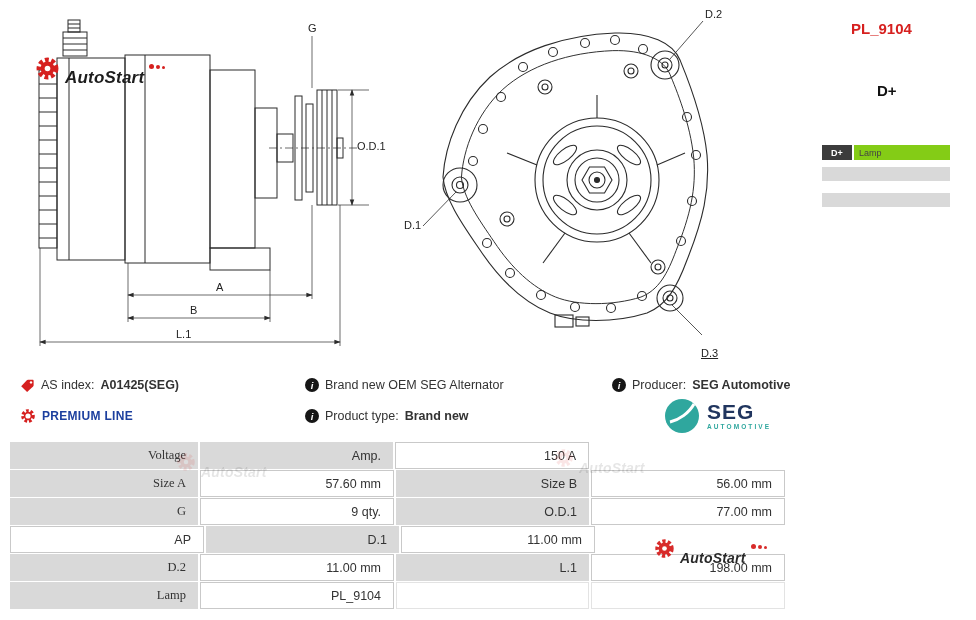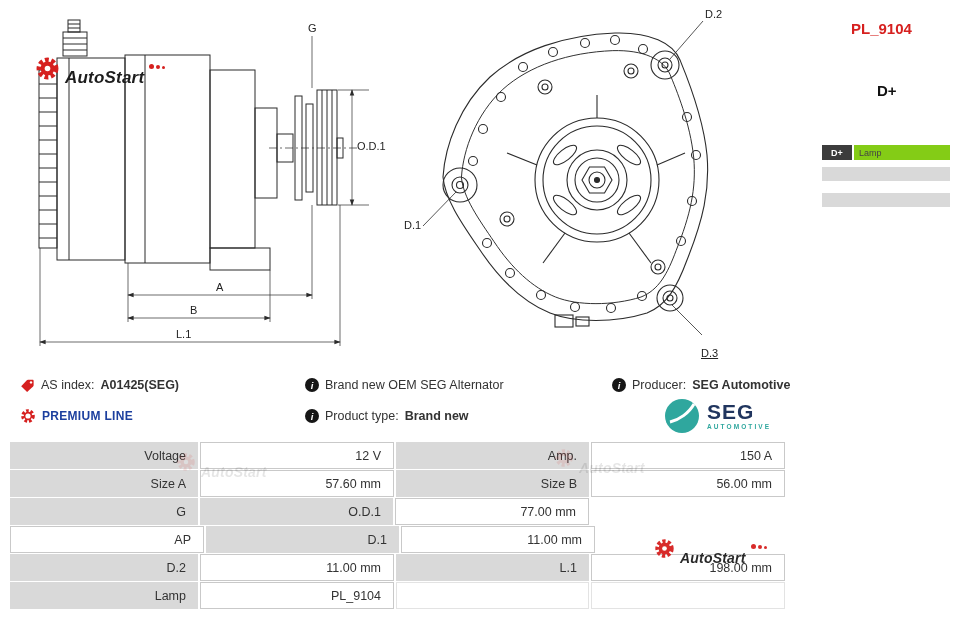--- a/index.html
+++ b/index.html
@@ -49,21 +49,21 @@
 
   
   .seg-logo { position:absolute; left:664px; top:398px; display:flex; align-items:center; gap:7px; }
   .seg-name { font-size:21px; font-weight:bold; color:#20355e; line-height:20px; letter-spacing:1px; }
   .seg-sub { font-size:6.5px; letter-spacing:2.1px; color:#2fa79e; font-weight:bold; margin-top:1px; }
 
   
   .spec-table { position:absolute; left:10px; top:442px; width:776px; z-index:2; }
   .spec-row { display:flex; height:27px; margin-bottom:1px; }
   .cell { display:flex; align-items:center; justify-content:flex-end; padding-right:12px; margin-right:2px; font-size:12.5px; color:#333; }
-  .c1 { width:188px; background:#d9d9d9; }
+  .c1 { width:188px; background:#d9d9d9;font-family:Liberation Serif, serif; }
   .c2 { width:194px; background:#fff; border:1px solid #c9c9c9; }
   .c3 { width:193px; background:#d9d9d9; }
   .c4 { width:194px; background:#fff; border:1px solid #c9c9c9; margin-right:0; }
   .blank { background:#fff; border:1px solid #e3e3e3; }
 </style>
 </head>
 <body>
 
 <div class="sheet" style="position:relative;width:976px;height:620px;">
 
@@ -300,32 +300,32 @@
     </svg>
     <div>
       <div class="seg-name">SEG</div>
       <div class="seg-sub">AUTOMOTIVE</div>
     </div>
   </div>
 
   <div class="spec-table">
     <div class="spec-row">
       <div class="cell c1">Voltage</div>
-      <div class="cell c2">12 V</div>
       <div class="cell c3">Amp.</div>
       <div class="cell c4">150 A</div>
     </div>
     <div class="spec-row">
       <div class="cell c1">Size A</div>
       <div class="cell c2">57.60 mm</div>
       <div class="cell c3">Size B</div>
       <div class="cell c4">56.00 mm</div>
     </div>
     <div class="spec-row">
       <div class="cell c1">G</div>
+      <div class="cell c2">9 qty.</div>
       <div class="cell c3">O.D.1</div>
       <div class="cell c4">77.00 mm</div>
     </div>
     <div class="spec-row">
       <div class="cell c2">AP</div>
       <div class="cell c3">D.1</div>
       <div class="cell c4">11.00 mm</div>
     </div>
     <div class="spec-row">
       <div class="cell c1">D.2</div>

